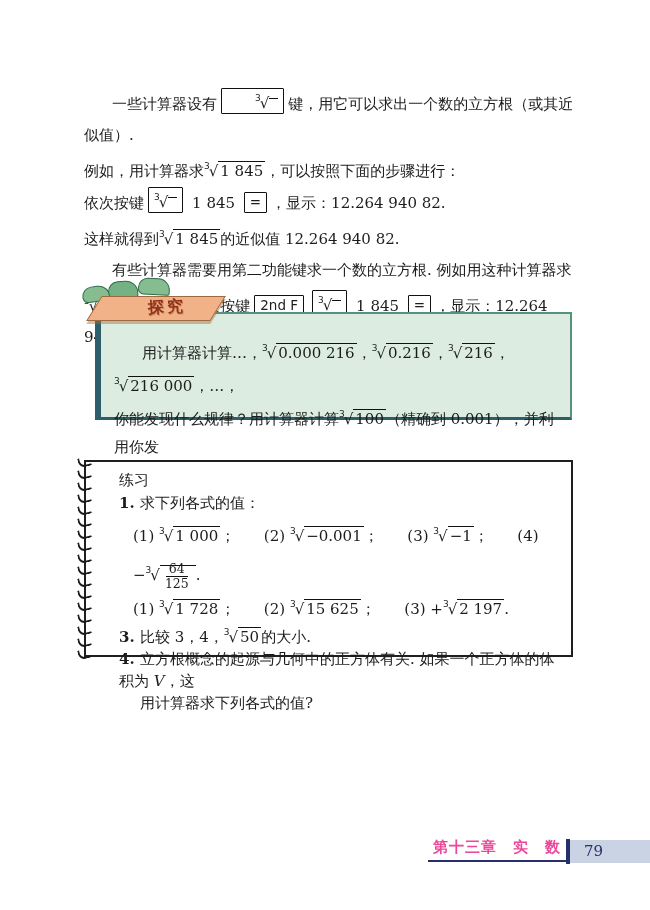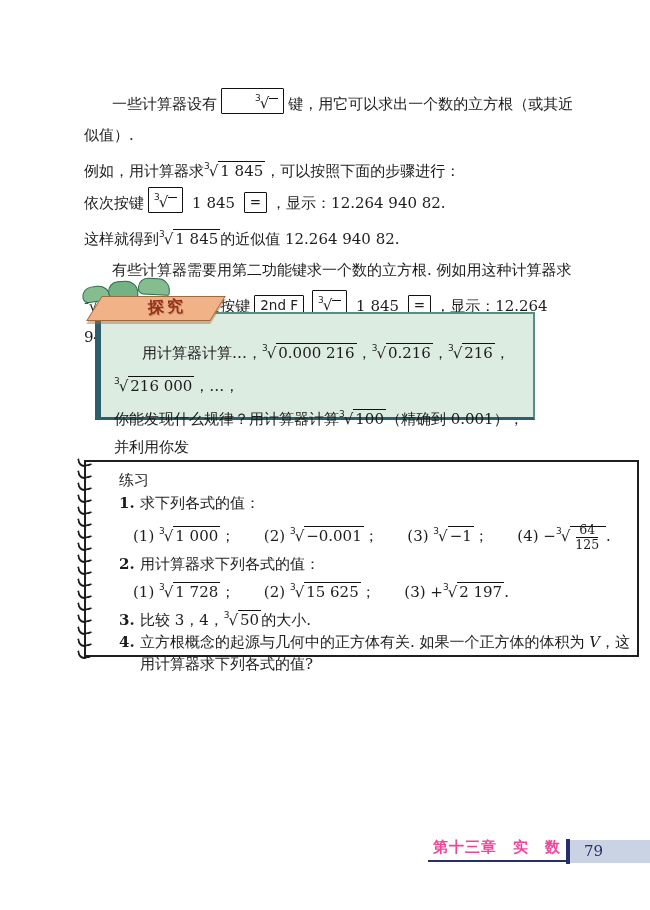--- a/index.html
+++ b/index.html
@@ -39,27 +39,27 @@
          border:1px solid #9c6a3e;transform:skewX(-32deg);box-shadow:2px 3px 0 rgba(160,110,70,.45);}
   .leaf{position:absolute;background:#85bd90;border:1.5px solid #2e6b4a;border-radius:10px 12px 2px 6px;}
   .leaf1{left:0;top:8px;width:26px;height:14px;transform:rotate(-8deg);}
   .leaf2{left:26px;top:3px;width:28px;height:15px;transform:rotate(-4deg);background:#74b283;}
   .leaf3{left:56px;top:0;width:30px;height:15px;transform:rotate(3deg);}
   .banner-label{position:absolute;left:66px;top:19px;font-size:16px;font-weight:bold;
         color:#93321b;letter-spacing:3px;transform:rotate(-3deg);
         text-shadow:1px 1px 0 rgba(120,50,20,.25);}
 
   
-  .explore{position:absolute;left:95px;top:312px;width:440px;height:108px;box-sizing:border-box;
+  .explore{position:absolute;left:95px;top:312px;width:477px;height:108px;box-sizing:border-box;
     background:#ddece1;border:2px solid #55917f;border-left:6px solid #2c5f6b;border-bottom:3px solid #2c5f6b;}
   .explore-text{padding:20px 8px 0 13px;font-size:15px;}
   .explore-text .line{line-height:28px;min-height:28px;}
 
   
-  .practice{position:absolute;left:84px;top:460px;width:555px;height:197px;box-sizing:border-box;
+  .practice{position:absolute;left:84px;top:460px;width:489px;height:197px;box-sizing:border-box;
             border:2px solid #1f1f1f;background:#fff;}
   .rings{position:absolute;left:-8px;top:-5px;height:202px;display:flex;flex-direction:column;
          justify-content:space-between;z-index:2;}
   .ring{display:block;width:11px;height:8px;border:2px solid #1a1a1a;border-top:none;border-right:none;
         border-radius:0 0 0 7px;transform:rotate(-14deg);}
   .practice-text{position:absolute;left:33px;top:7px;right:6px;font-size:15px;}
   .practice-text .line{line-height:22px;min-height:22px;}
   .practice-text .expr{line-height:34px;min-height:34px;}
   .practice-text .expr2{line-height:24px;min-height:24px;}
   .subindent{padding-left:14px;}
@@ -122,21 +122,20 @@
       <span class="ring"></span>
       <span class="ring"></span>
     </div>
   <div class="practice-text">
     <div class="line ptitle">练习</div>
     <div class="line"><strong>1. </strong>求下列各式的值：</div>
     <div class="line expr subindent">(1) <span class="rt"><sup class="ridx">3</sup><span class="rsign">√</span><span class="rbar">1 000</span></span>；      (2) <span class="rt"><sup class="ridx">3</sup><span class="rsign">√</span><span class="rbar">−0.001</span></span>；      (3) <span class="rt"><sup class="ridx">3</sup><span class="rsign">√</span><span class="rbar">−1</span></span>；      (4) −<span class="rt"><sup class="ridx">3</sup><span class="rsign">√</span><span class="rbar"><span class="frac">
               <span class="fn">64</span>
               <span class="fd">125</span>
             </span></span></span>.</div>
-    <div class="line"><strong>2. </strong>用计算器求下列各式的值：</div>
     <div class="line expr2 subindent">(1) <span class="rt"><sup class="ridx">3</sup><span class="rsign">√</span><span class="rbar">1 728</span></span>；      (2) <span class="rt"><sup class="ridx">3</sup><span class="rsign">√</span><span class="rbar">15 625</span></span>；      (3) +<span class="rt"><sup class="ridx">3</sup><span class="rsign">√</span><span class="rbar">2 197</span></span>.</div>
     <div class="line"><strong>3. </strong>比较 3，4，<span class="rt"><sup class="ridx">3</sup><span class="rsign">√</span><span class="rbar">50</span></span>的大小.</div>
     <div class="line"><strong>4. </strong>立方根概念的起源与几何中的正方体有关. 如果一个正方体的体积为 <em>V</em>，这</div>
     <div class="line pindent">用计算器求下列各式的值?</div>
   </div>
 </div>
 
 <div class="footer-chapter">第十三章　实　数</div>
 <div class="footer-rule"></div>
 <div class="footer-bar"></div>

